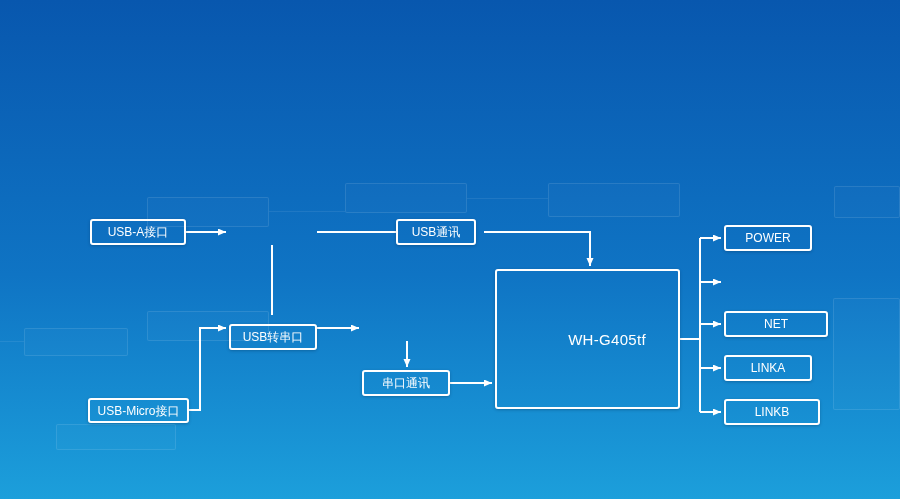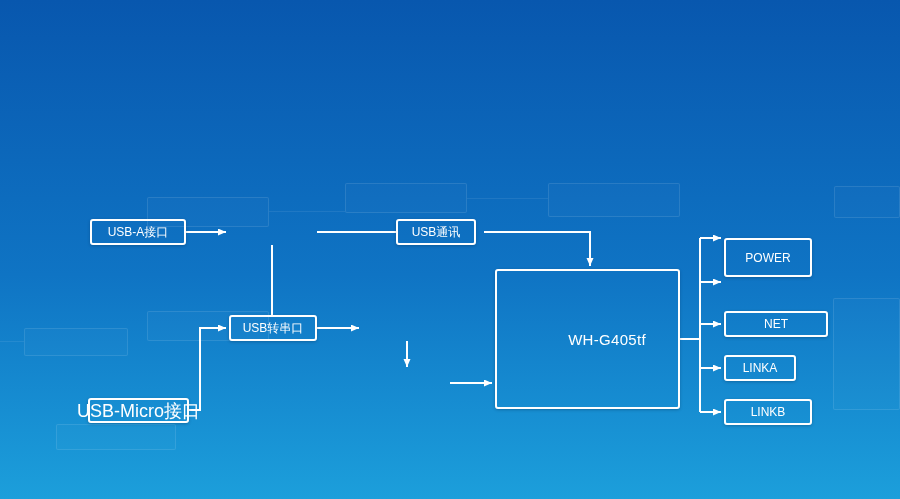--- a/index.html
+++ b/index.html
@@ -20,21 +20,21 @@
   .ghost-line{position:absolute;background:rgba(255,255,255,0.08);}
   
   .node{
     position:absolute;box-sizing:border-box;
     display:flex;align-items:center;justify-content:center;
     border:2px solid #FFFFFF;border-radius:3px;
     color:#FFFFFF;font-size:12px;line-height:1;
     text-align:center;white-space:nowrap;
     box-shadow:0 1px 3px rgba(0,35,70,0.30);
   }
-  .node.small{font-size:18px;text-align:center;}
+  .node.small{font-size:12px;text-align:center;}
   .node.module{font-size:15px;letter-spacing:0.3px;padding-left:39px;}
   .wires{position:absolute;left:0;top:0;pointer-events:none;}
 </style>
 </head>
 <body>
 
 <div class="stage">
 
   <div class="ghost" style="left:147px;top:197px;width:122px;height:30px"></div>
   <div class="ghost" style="left:345px;top:183px;width:122px;height:30px"></div>
@@ -80,30 +80,31 @@
       <line x1="700" y1="368" x2="721" y2="368" marker-end="url(#arrow)"></line>
       <line x1="700" y1="412" x2="721" y2="412" marker-end="url(#arrow)"></line>
     </g>
   </svg>
 
   <div class="node" style="left:90px;top:219px;width:96px;height:26px">USB-A接口</div>
 
 
   <div class="node" style="left:396px;top:219px;width:80px;height:26px">USB通讯</div>
 
-  <div class="node" style="left:229px;top:315px;width:88px;height:26px">USB转串口</div>
+  <div class="node" style="left:229px;top:324px;width:88px;height:26px">USB转串口</div>
 
 
+  <div class="node" style="left:362px;top:370px;width:88px;height:26px">串口通讯</div>
 
   <div class="node small" style="left:88px;top:398px;width:101px;height:25px">USB-Micro接口</div>
 
   <div class="node module" style="left:495px;top:269px;width:185px;height:140px">WH-G405tf</div>
 
-  <div class="node" style="left:724px;top:238px;width:88px;height:39px">POWER</div>
+  <div class="node" style="left:724px;top:225px;width:88px;height:26px">POWER</div>
 
 
   <div class="node" style="left:724px;top:311px;width:104px;height:26px">NET</div>
 
-  <div class="node" style="left:724px;top:355px;width:72px;height:26px">LINKA</div>
+  <div class="node" style="left:724px;top:355px;width:88px;height:26px">LINKA</div>
 
-  <div class="node" style="left:724px;top:399px;width:88px;height:26px">LINKB</div>
+  <div class="node" style="left:724px;top:399px;width:96px;height:26px">LINKB</div>
 
 </div>
 
 </body></html>

